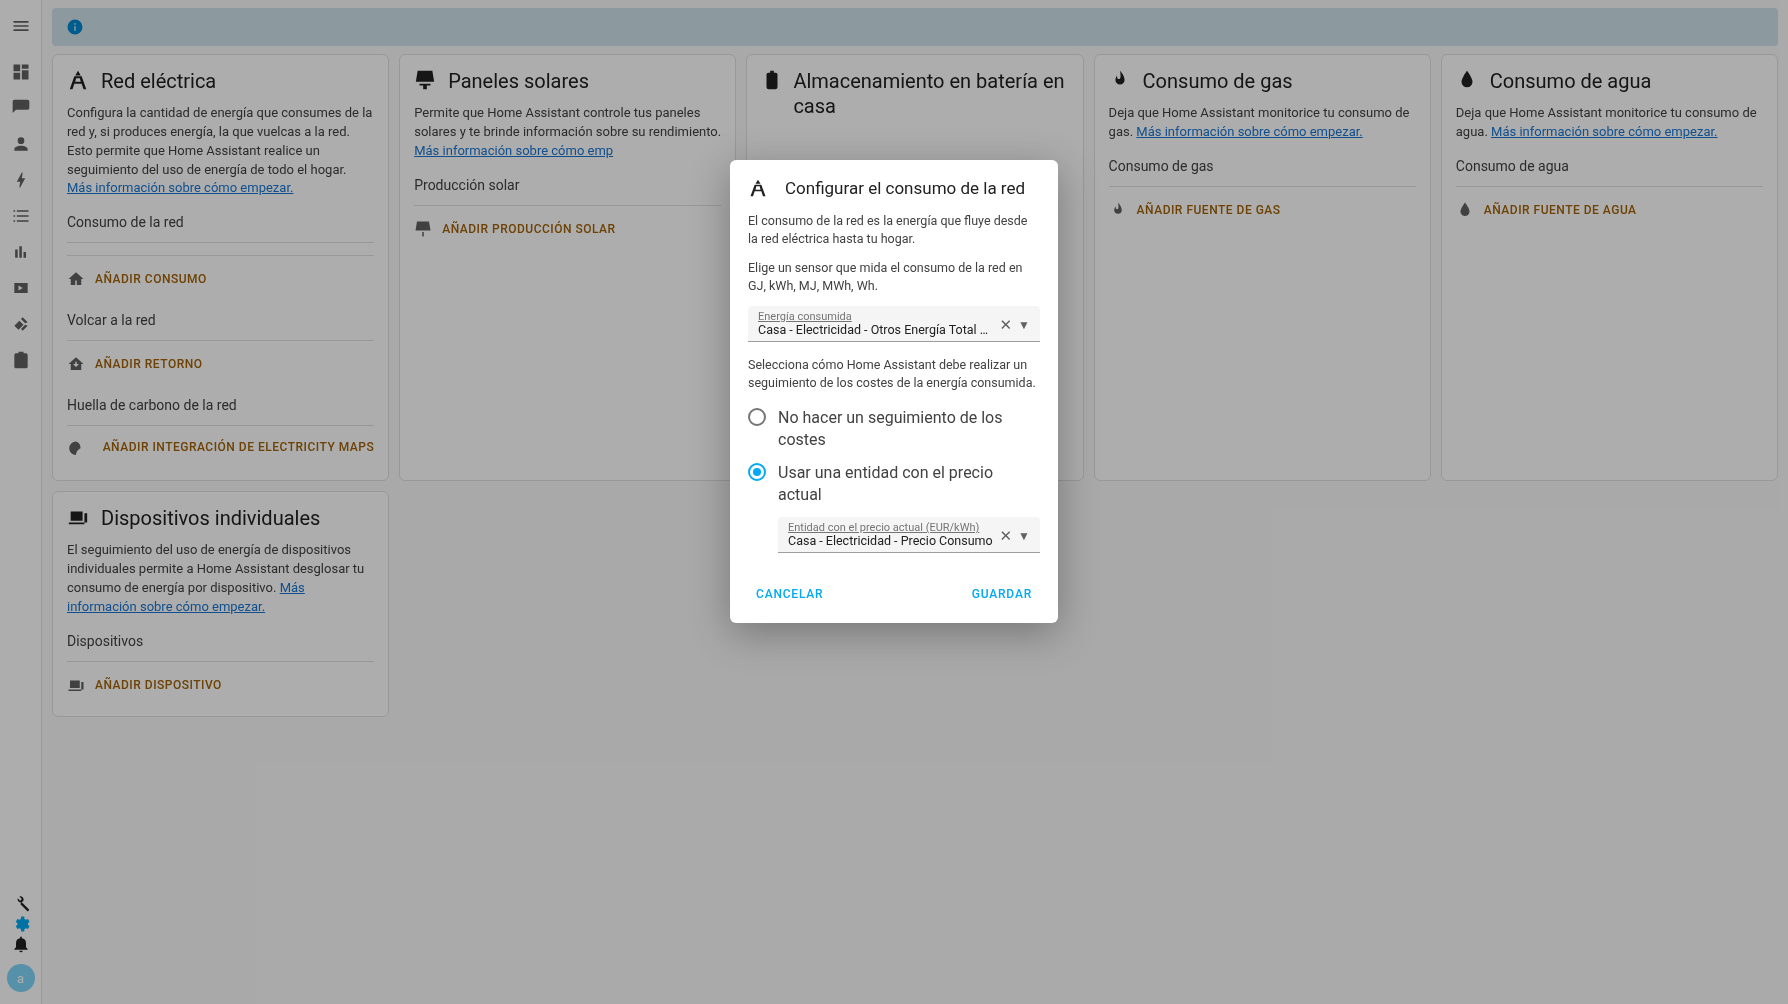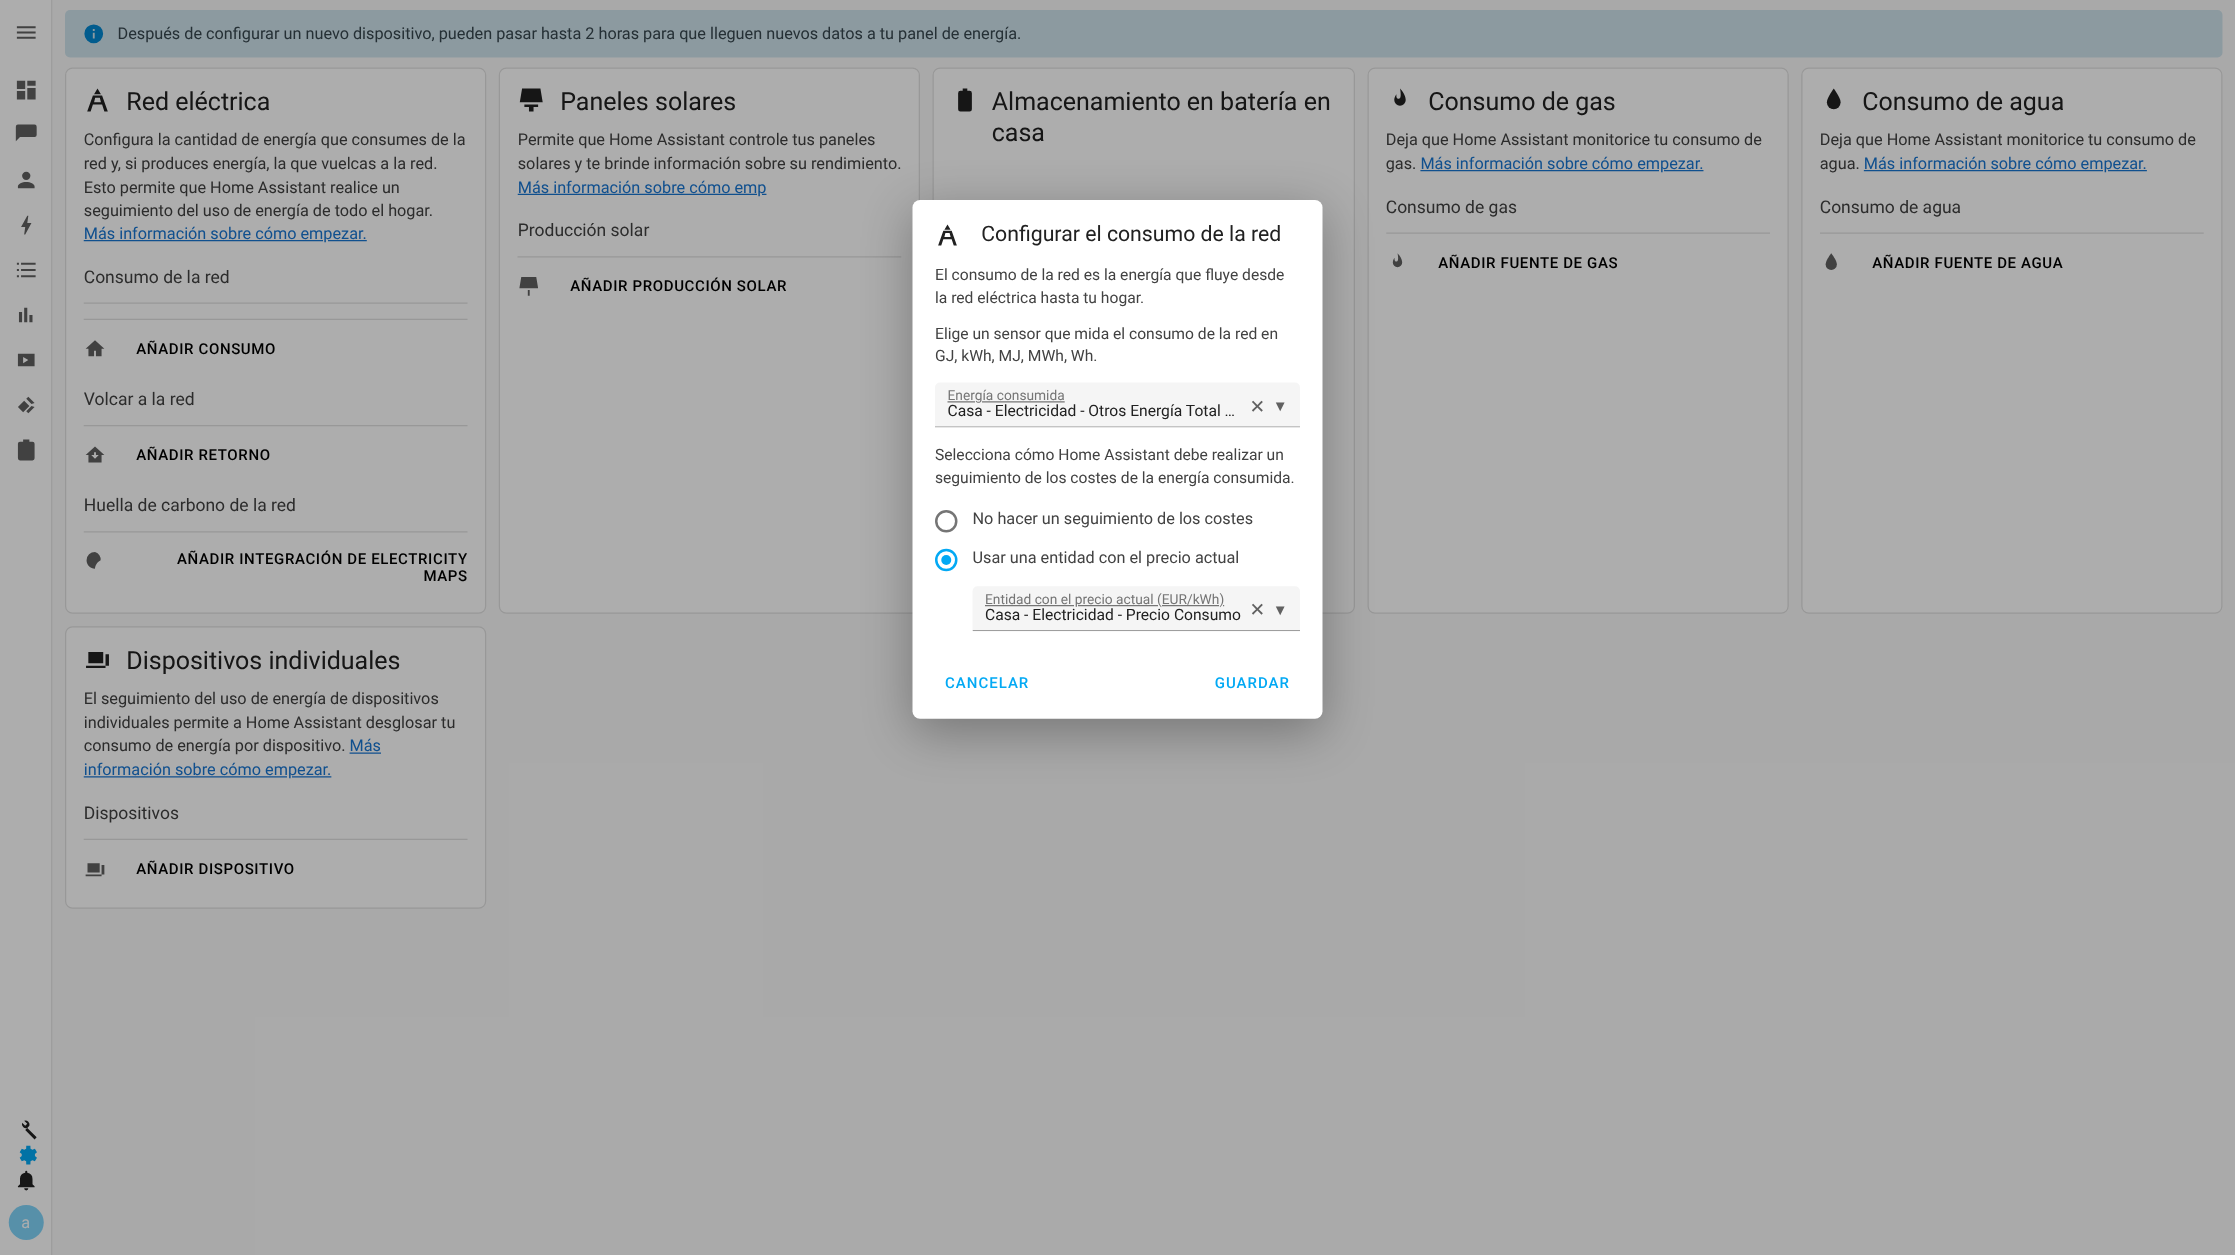--- a/index.html
+++ b/index.html
@@ -75,22 +75,22 @@
 .card .chead .ctitle { font-size: 20px; font-weight: 400; line-height: 1.25; }
 .card .cdesc { font-size: 13px; color: #424242; margin-bottom: 6px; line-height: 1.45; }
 .card a.learn { color: #1976d2; text-decoration: underline; font-size: 13px; }
 .card .section-hdr { font-size: 14px; color: #424242; margin: 16px 0 6px 0; }
 .divider { height: 1px; background: #e0e0e0; margin: 12px 0 6px; }
 .item-row { display: flex; align-items: center; gap: 8px; padding: 4px 0; }
 .item-row .iicon2 { width: 20px; color: #616161; font-size: 16px; }
 .item-row .itxt { flex: 1; font-size: 13px; color: #424242; line-height: 1.3; }
 .item-row .actbtn { color: #616161; cursor: pointer; padding: 4px; font-size: 17px; }
 .add-btn {
-  display: flex; align-items: center; gap: 22px;
-  color: #000000; font-weight: 500; font-size: 12px;
+  display: flex; align-items: center; gap: 8px;
+  color: #a16207; font-weight: 500; font-size: 12px;
   letter-spacing: 0.5px; cursor: pointer;
   padding: 8px 0; text-transform: uppercase;
 }
 .add-btn .aicon { color: #616161; font-size: 16px; width: 20px; }
 .devices-card { grid-column: 1; }
 
 
 .scrim {
   position: absolute; inset: 0;
   background: rgba(0,0,0,0.32);
@@ -125,21 +125,21 @@
 .radio-opt .r {
   width: 18px; height: 18px; border-radius: 50%;
   border: 2px solid #757575; flex-shrink: 0;
   margin-top: 1px;
 }
 .radio-opt.selected .r { border-color: #03a9f4; position: relative; }
 .radio-opt.selected .r::after {
   content: ""; position: absolute; inset: 3px;
   background: #03a9f4; border-radius: 50%;
 }
-.radio-opt .rlbl { font-size: 13px; color: #424242; line-height: 1.35; }
+.radio-opt .rlbl { font-size: 16px; color: #424242; line-height: 1.35; }
 .subselect { margin-left: 30px; margin-top: 4px; margin-bottom: 6px; }
 .dlg-actions { display: flex; justify-content: space-between; padding: 8px 0 6px; }
 .dlg-btn {
   color: #03a9f4; font-weight: 500; font-size: 12px;
   letter-spacing: 0.8px; cursor: pointer; padding: 6px 8px;
   text-transform: uppercase;
 }
 svg { display: block; }
 </style>
 </head>
@@ -220,21 +220,20 @@
 
   <div class="main">
 
     <div class="content">
       <div class="info-banner">
         <span class="iicon">
           <svg width="18" height="18" viewBox="0 0 24 24" fill="currentColor">
               <path d="M12 2a10 10 0 1 0 10 10A10 10 0 0 0 12 2m1 15h-2v-6h2v6m0-8h-2V7h2v2Z"></path>
             </svg>
         </span>
-        <span>Después de configurar un nuevo dispositivo, pueden pasar hasta 2 horas para que lleguen nuevos datos a tu panel de energía.</span>
       </div>
 
       <div class="cards-grid">
 
         <div class="card">
           <div class="chead">
             <span class="cicon">
               <svg width="22" height="22" viewBox="0 0 24 24" fill="currentColor">
                   <path d="M12 2 9 7h6l-3-5M8 8l-5 14h3l2-6h8l2 6h3L16 8H8m2 2h4l1 4H9l1-4Z"></path>
                 </svg>

